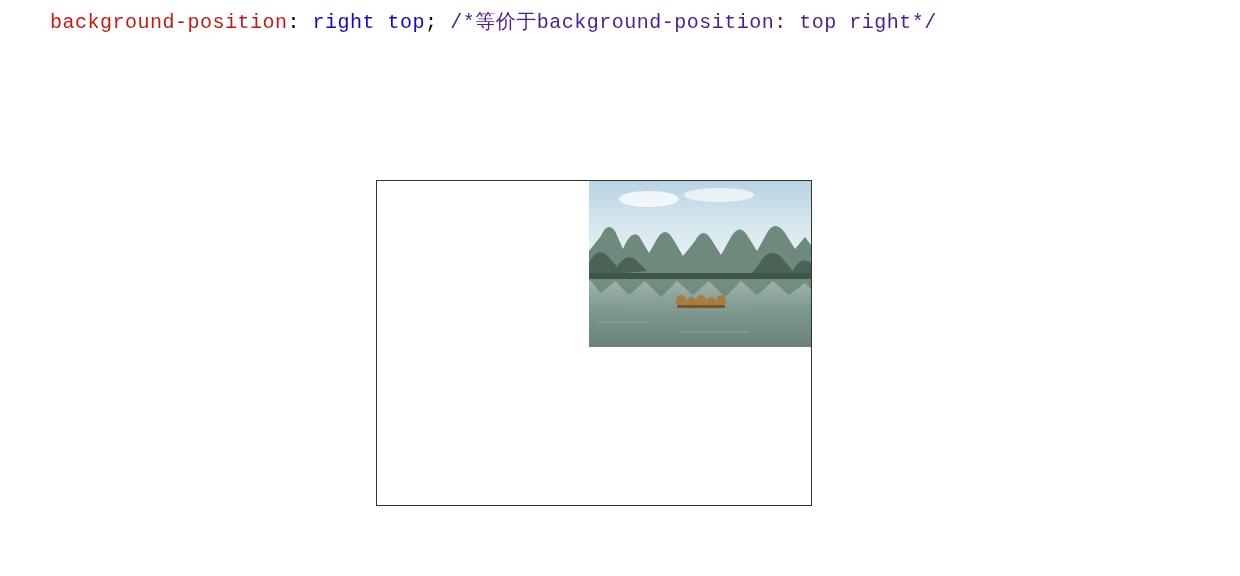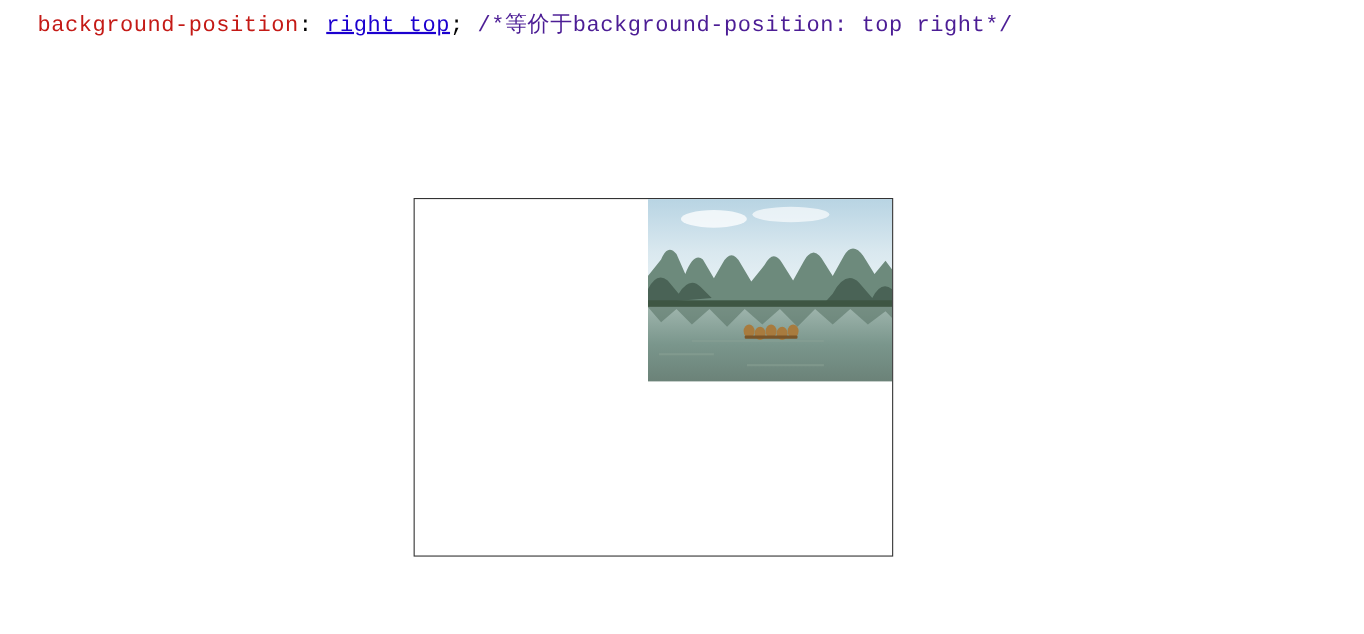--- a/index.html
+++ b/index.html
@@ -11,23 +11,23 @@
       font-size: 20px;
       position: relative;
     }
     .code-line {
       position: absolute;
       top: 8px;
       left: 34px;
       white-space: nowrap;
       letter-spacing: 0.5px;
     }
-    .property { color: #c41a16; }
+    .property { color: #c41a16; margin-left: 16px; }
     .colon { color: #000000; }
-    .value { color: #1c00cf; text-decoration: underline; }
+    .value { color: #1c00cf; }
     .semicolon { color: #000000; }
     .comment { color: #4c1d95; }
     
     .diagram {
       position: absolute;
       top: 180px;
       left: 376px;
       width: 436px;
       height: 326px;
       border: 1px solid #333333;

